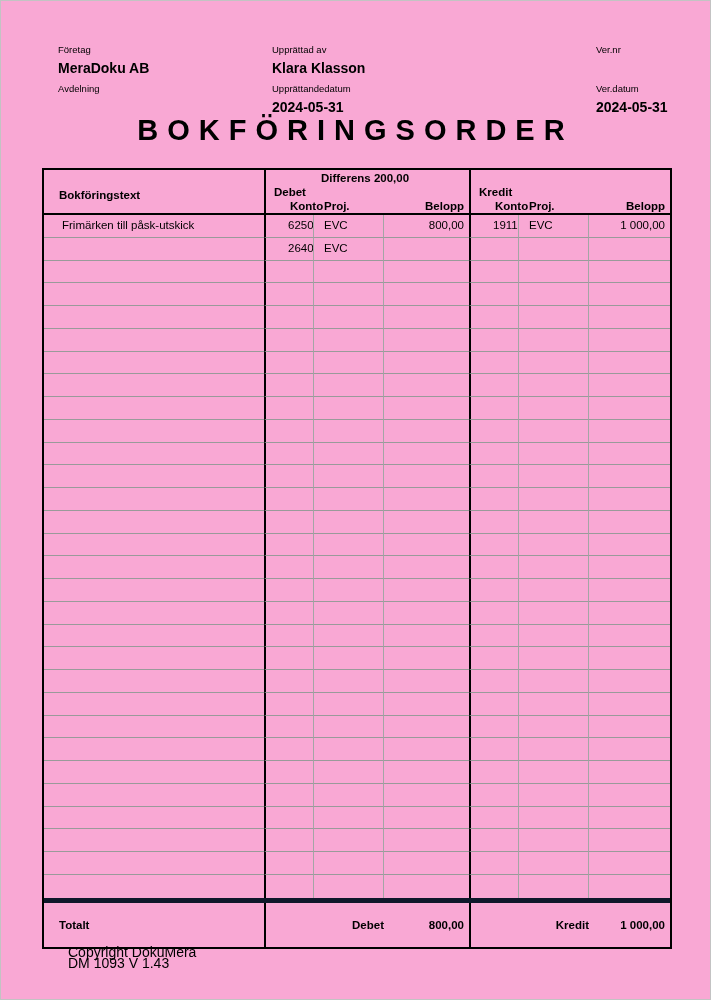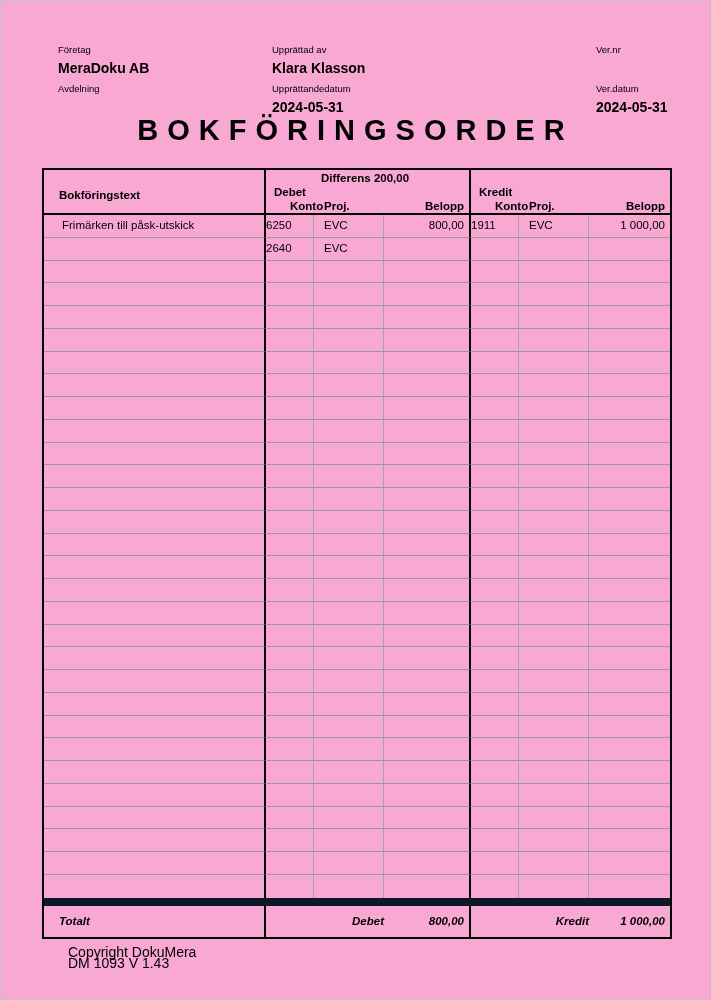--- a/index.html
+++ b/index.html
@@ -48,29 +48,29 @@
   .sh-belopp{text-align:right;padding-right:5px;}
   
   .trow{display:grid;grid-template-columns:220px 50px 70px 85px 50px 70px 81px;height:22.75px;}
   .cell{
     box-sizing:border-box;border-bottom:1px solid #9a9a9a;
     line-height:21px;white-space:nowrap;overflow:hidden;
   }
   .cell.sec{border-left:2px solid #000;}
   .cell.vsep{border-right:1px solid #a5a5a5;}
   .c-text{padding-left:18px;}
-  .c-konto{padding-left:0;}
+  .c-konto{padding-left:22px;}
   .c-proj{padding-left:10px;}
   .c-belopp{text-align:right;padding-right:5px;}
   .tbody .trow:last-child .cell{border-bottom:none;}
   
   .total-row{
     display:grid;grid-template-columns:220px 205px 201px;
-    height:39px;border-top:8px solid #0f172a;box-sizing:border-box;
-    font-weight:700;align-items:center;font-style:italic;
+    height:49px;border-top:5px solid #0f172a;box-sizing:border-box;
+    font-weight:700;align-items:center;
   }
   .total-label{padding-left:15px;}
   .total-section{
     border-left:2px solid #000;box-sizing:border-box;height:100%;
     display:grid;align-items:center;
   }
   .total-section.debet{grid-template-columns:118px 85px;}
   .total-section.kredit{grid-template-columns:118px 81px;}
   .t-sub-label{text-align:right;}
   .t-sub-value{text-align:right;padding-right:5px;}

